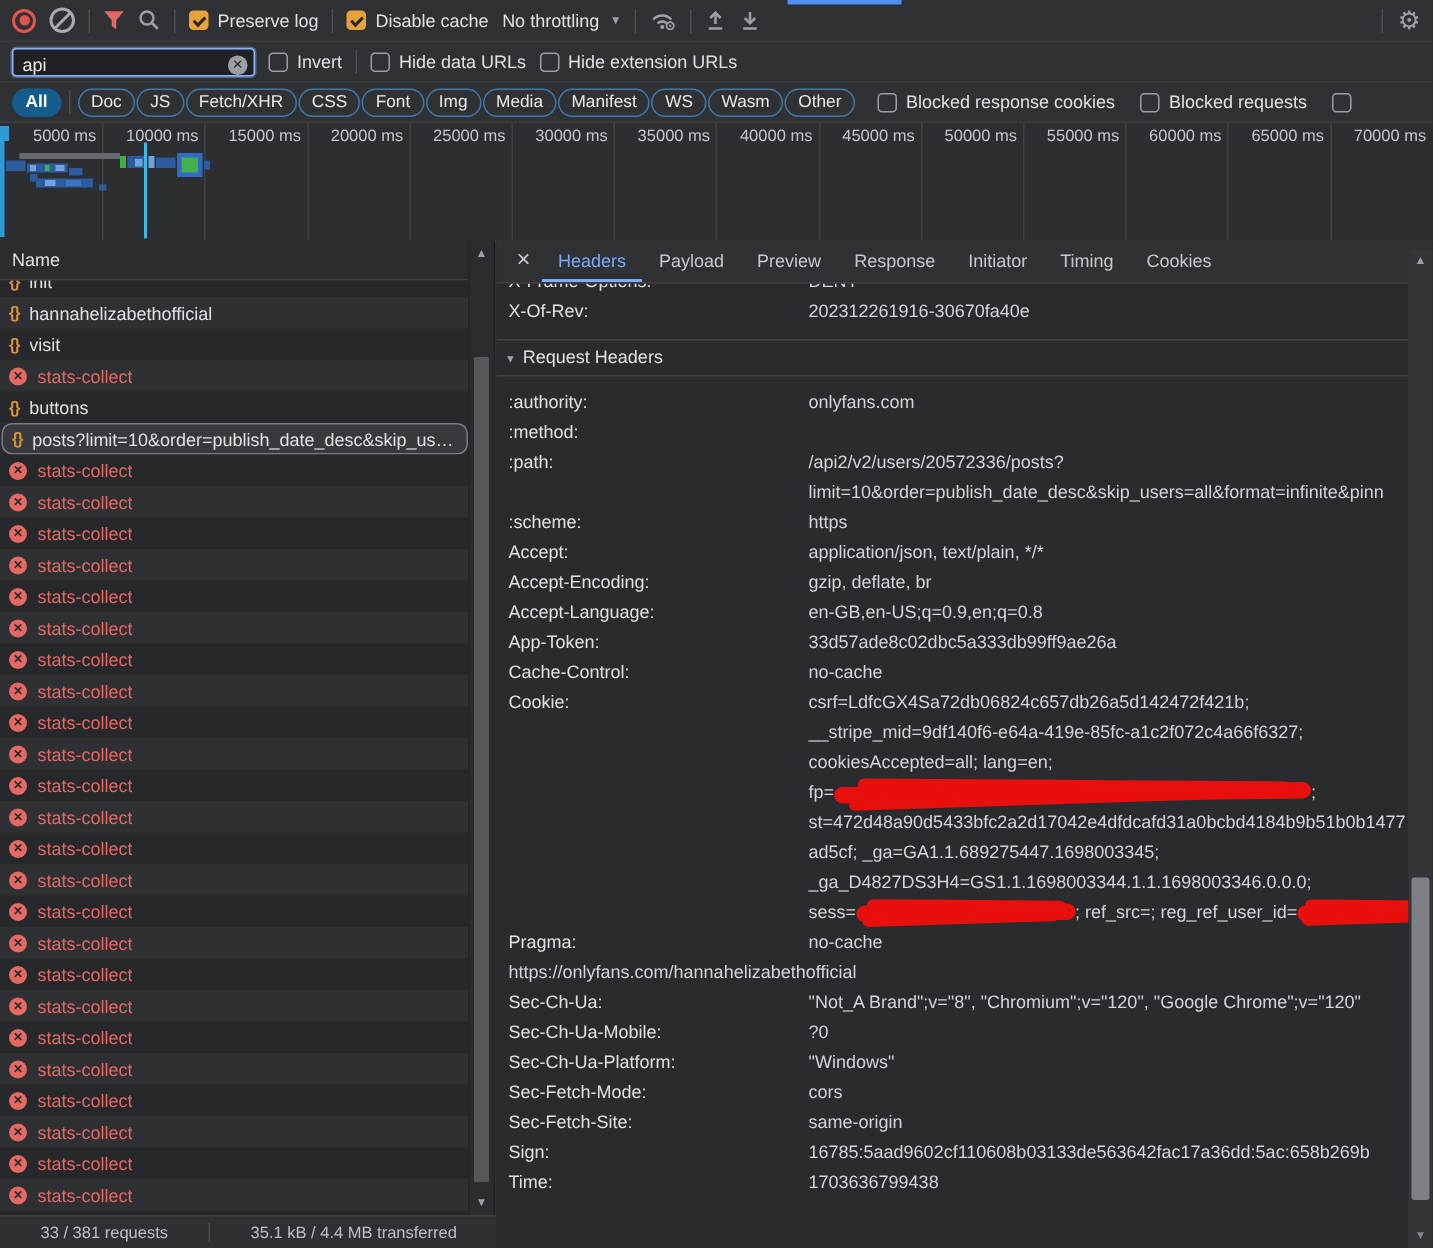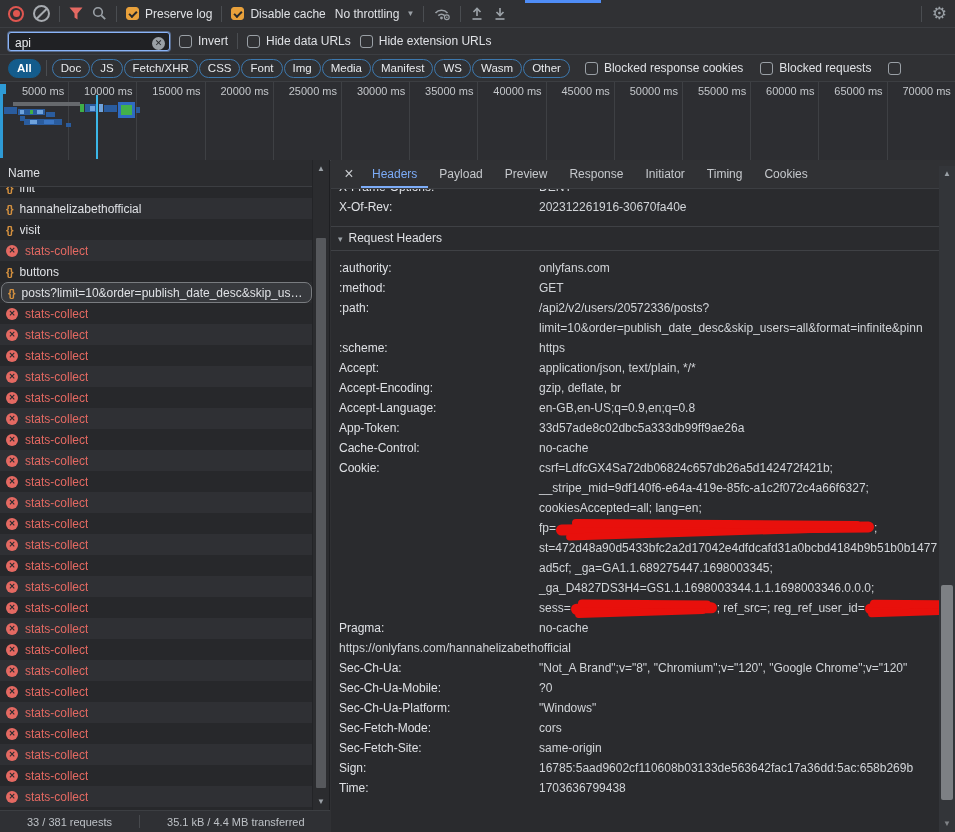--- a/index.html
+++ b/index.html
@@ -435,23 +435,20 @@
       </div>
       <div id="hlist">
           <div class="hrow">
             <span class="hname">:authority:</span>
             <span class="hval">
               <div class="vline">onlyfans.com</div>
             </span>
           </div>
           <div class="hrow">
             <span class="hname">:method:</span>
-            <span class="hval">
-              <div class="vline">GET</div>
-            </span>
           </div>
           <div class="hrow">
             <span class="hname">:path:</span>
             <span class="hval">
               <div class="vline">/api2/v2/users/20572336/posts?</div>
               <div class="vline">limit=10&amp;order=publish_date_desc&amp;skip_users=all&amp;format=infinite&amp;pinn</div>
             </span>
           </div>
           <div class="hrow">
             <span class="hname">:scheme:</span>

